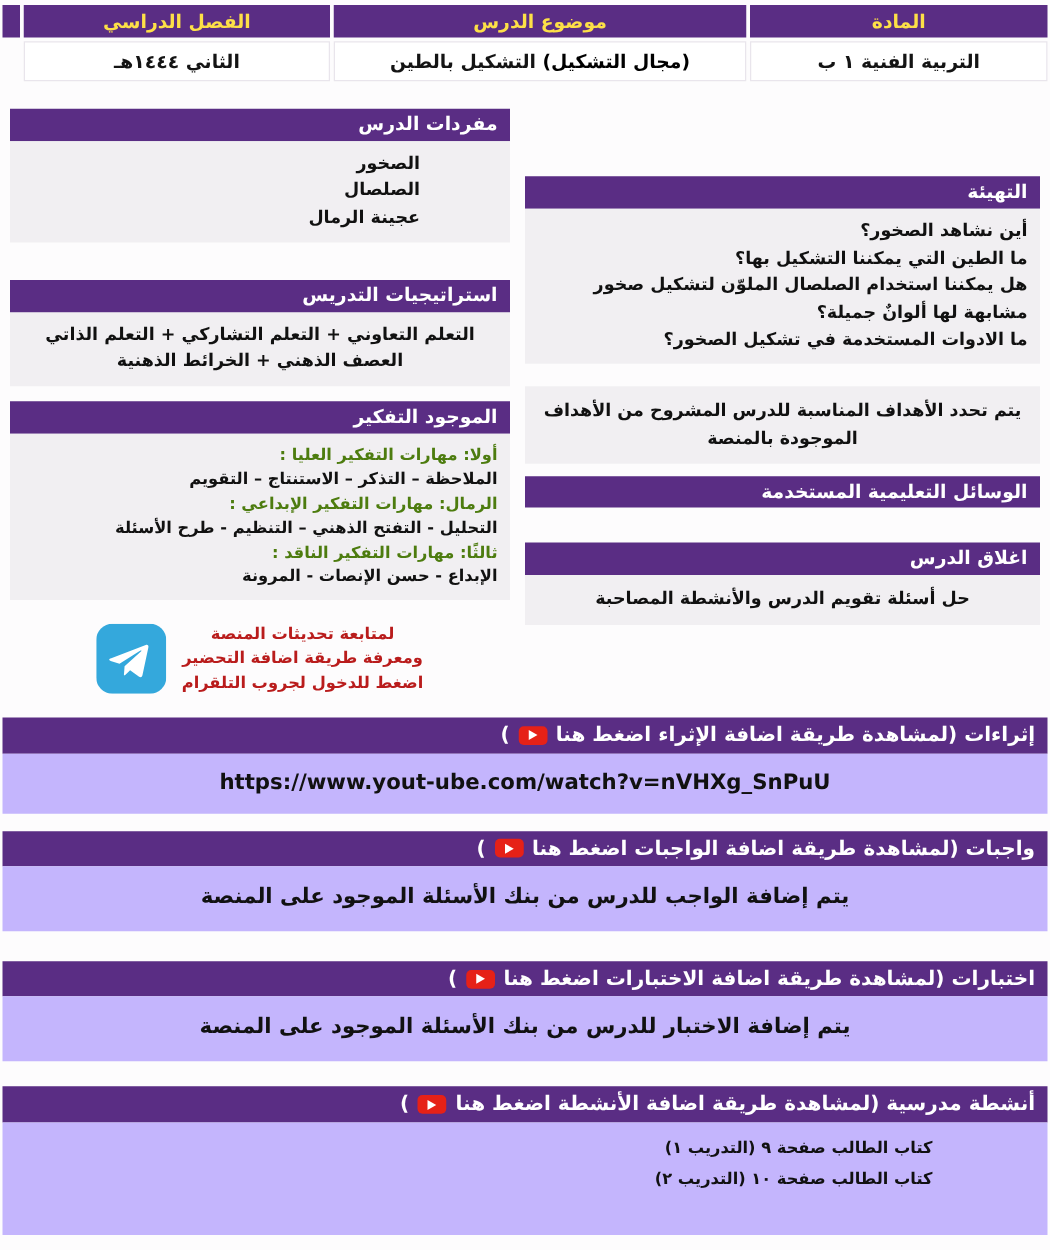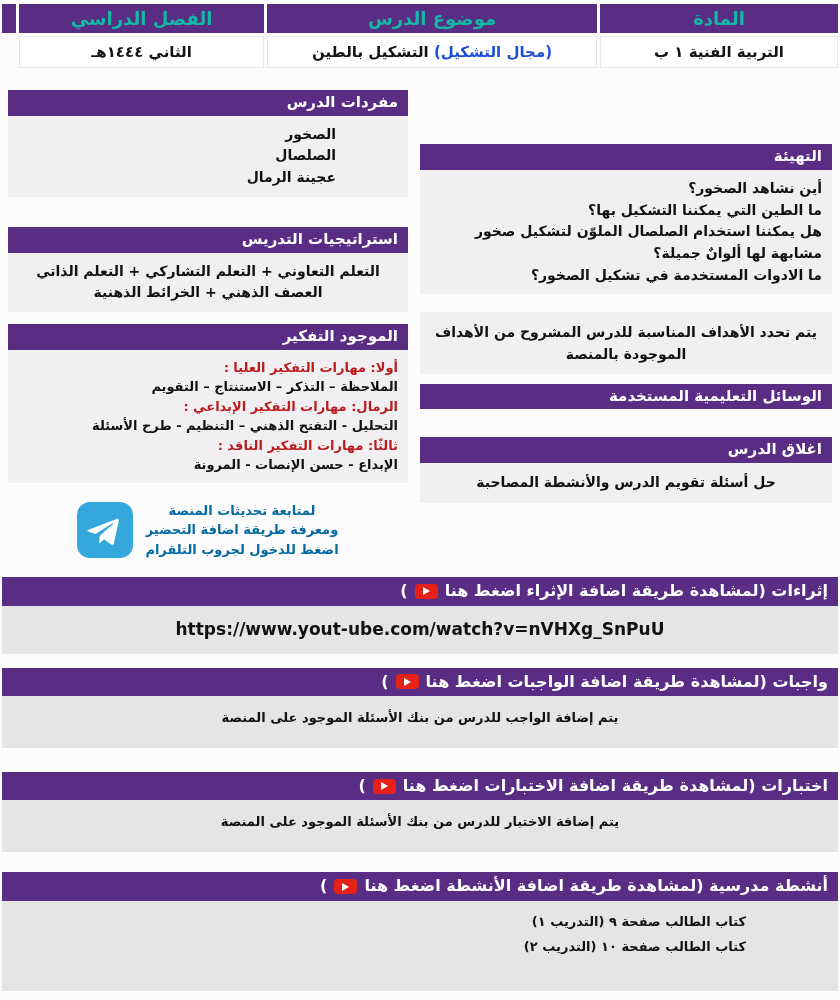--- a/index.html
+++ b/index.html
@@ -1,57 +1,57 @@
 <!DOCTYPE html>
 <html lang="ar" dir="rtl"><head>
 <meta charset="utf-8">
 <style>
   *{margin:0;padding:0;box-sizing:border-box}
   body{width:840px;height:1000px;overflow:hidden;font-family:"DejaVu Sans",sans-serif;background:#fdfcfd;direction:rtl;color:#141414}
   .page{width:840px;height:1000px;display:flex;flex-direction:column}
 
   
   .meta{display:grid;grid-template-columns:238px 330px 1fr 14px;column-gap:3px;row-gap:3px;padding:4px 2px 0}
-  .meta-h{background:#5a2d84;color:#14b8a6;font-weight:bold;font-size:18px;text-align:center;padding:4px 2px}
+  .meta-h{background:#5a2d84;color:#fde047;font-weight:bold;font-size:15px;text-align:center;padding:4px 2px}
   .meta-edge{background:#5a2d84}
   .meta-v{background:#fff;border:1px solid #e9e5ec;font-weight:bold;font-size:15px;text-align:center;padding:6px 2px}
-  .green{color:#1d4ed8}
+  .green{color:#000000}
 
   
   .cols{display:flex;gap:12px;align-items:center;padding:12px 8px 0}
   .col{display:flex;flex-direction:column;min-width:0}
   .col-right{width:412px}
   .col-left{flex:1;padding-top:10px}
   .box-h{background:#5a2d84;color:#fff;font-weight:bold;font-size:15px;padding:2px 10px;line-height:1.45}
   .box-c{background:#f1eff2;padding:8px 10px;font-weight:bold;font-size:14px;line-height:1.55;color:#111}
   .c-warmup{text-align:right;min-height:100px}
   .c-objectives{text-align:center;padding-top:10px;min-height:54px}
   .c-aids{text-align:center;line-height:1.85;padding-top:12px;min-height:104px}
   .c-closing{text-align:center;padding-top:9px;min-height:40px}
   .c-vocab{text-align:right;padding-right:72px;min-height:78px}
   .c-strategies{text-align:center;min-height:46px}
   .c-thinking{text-align:right;font-size:13px;line-height:1.5;min-height:128px}
-  .red{color:#b91c1c}
+  .red{color:#4d7c0f}
   .mb-a{margin-bottom:18px}.mb-b{margin-bottom:10px}.mb-c{margin-bottom:28px}
   .mb-d{margin-bottom:30px}.mb-e{margin-bottom:12px}.mb-f{margin-bottom:10px}
 
   
   .telegram{display:flex;justify-content:center;align-items:center;gap:12px;padding:8px 0}
-  .tg-text{color:#0369a1;font-weight:bold;font-size:13px;text-align:center;line-height:1.5}
+  .tg-text{color:#b91c1c;font-weight:bold;font-size:13px;text-align:center;line-height:1.5}
   .tg-icon{flex:none;width:56px;height:56px;display:block}
 
   
   .wide{margin:0 2px}
   .wm1{margin-top:10px;margin-bottom:14px}.wm2{margin-bottom:24px}.wm3{margin-bottom:20px}.wm4{margin-bottom:0}
   .wide-h{background:#5a2d84;color:#fff;display:flex;align-items:center;gap:7px;font-weight:bold;font-size:16px;padding:3px 10px;line-height:1.4}
   .yt{width:23px;height:15px;background:#e62117;border-radius:4px;display:inline-flex;align-items:center;justify-content:center;flex:none}
   .yt::after{content:"";display:block;border-top:4px solid transparent;border-bottom:4px solid transparent;border-left:7px solid #fff}
-  .wide-c{background:#e5e5e5;font-weight:bold;color:#111}
+  .wide-c{background:#c4b5fd;font-weight:bold;color:#111}
   .c-url{text-align:center;font-size:17px;padding:13px 0;min-height:48px;direction:ltr}
-  .c-center{text-align:center;font-size:13px;padding:14px 0;min-height:52px}
+  .c-center{text-align:center;font-size:17px;padding:14px 0;min-height:52px}
   .c-acts{text-align:right;font-size:13px;line-height:1.95;padding:8px 92px 8px 10px;min-height:90px}
 </style>
 </head>
 <body>
 
 <div class="page">
 
   <div class="meta">
     <div class="meta-h">المادة</div>
     <div class="meta-h">موضوع الدرس</div>

